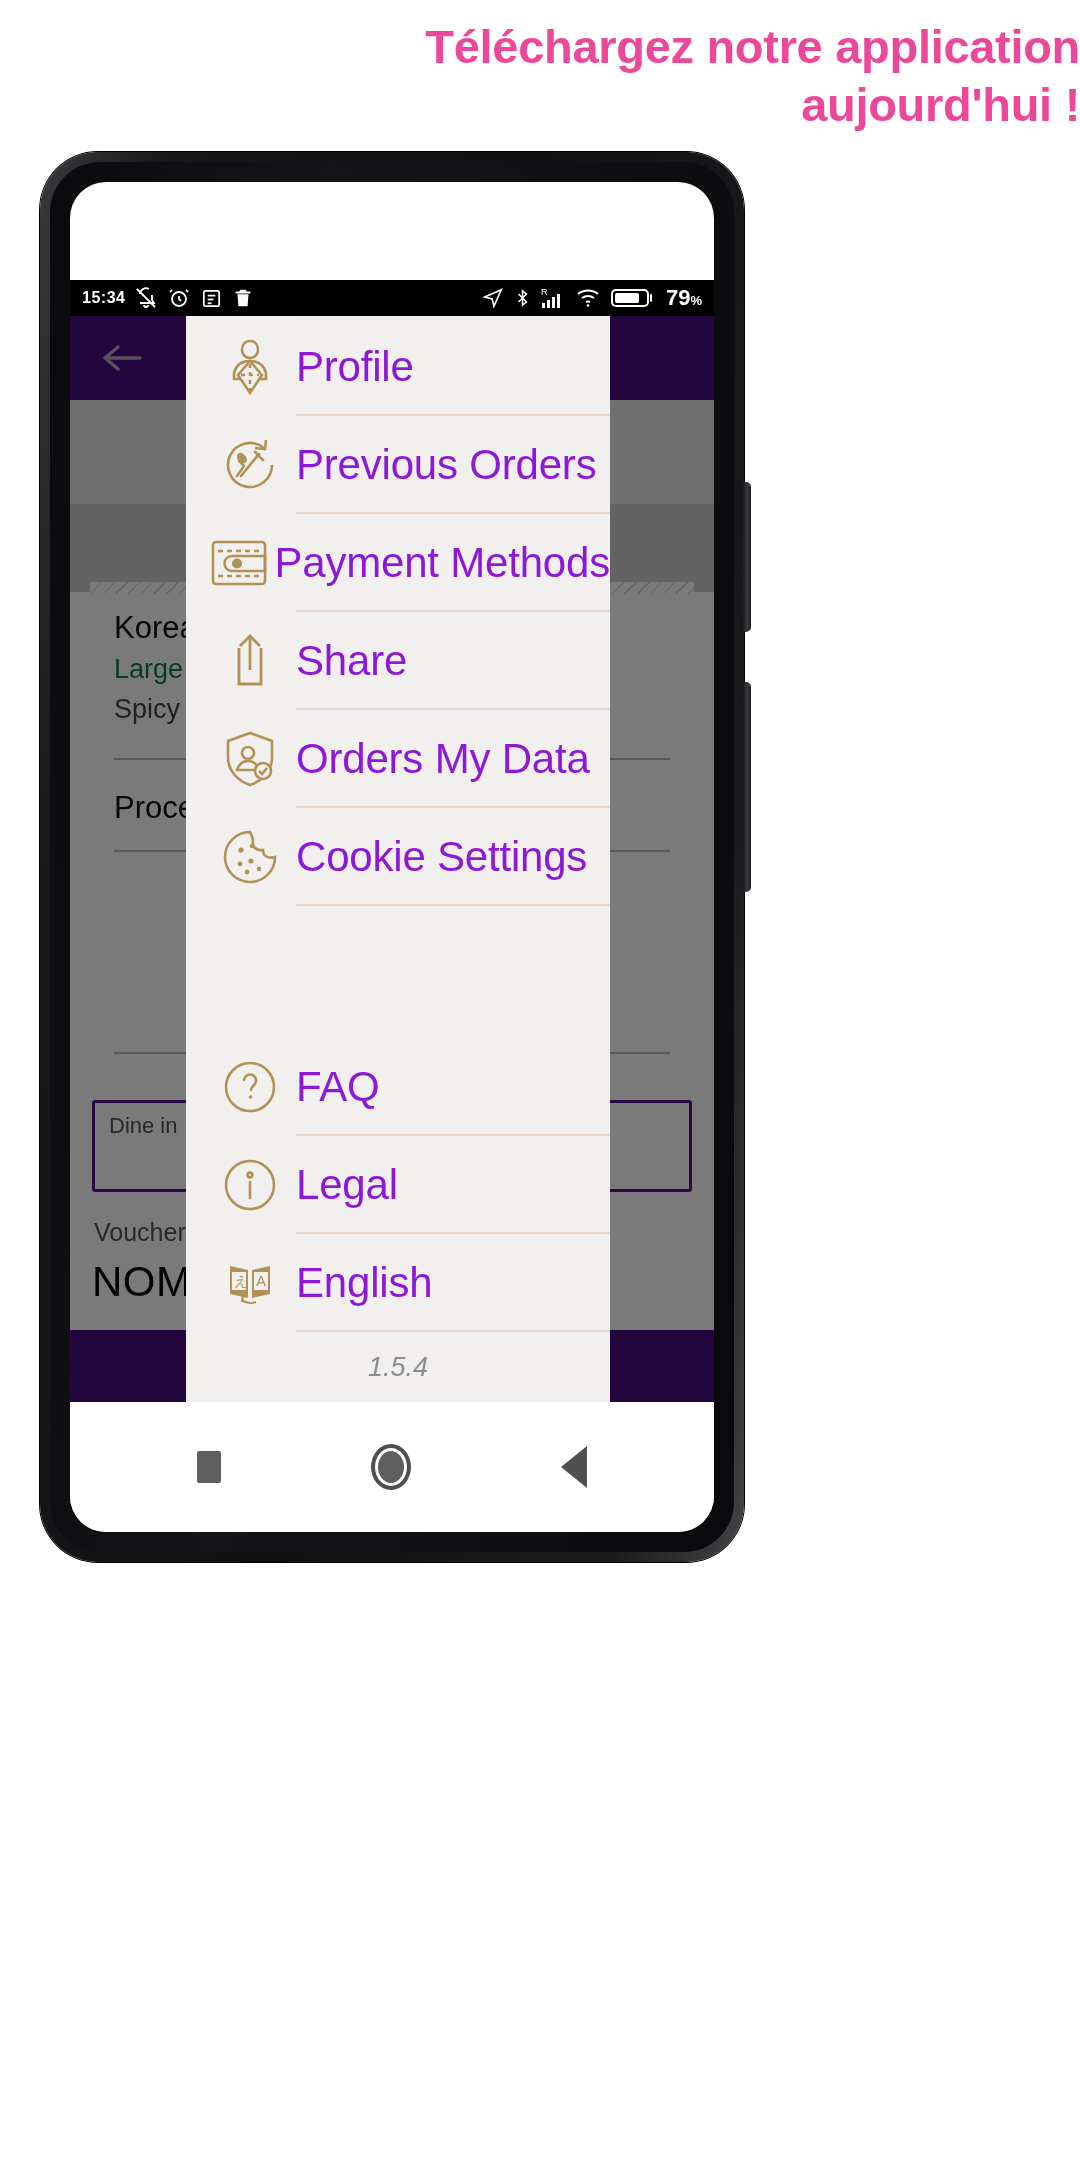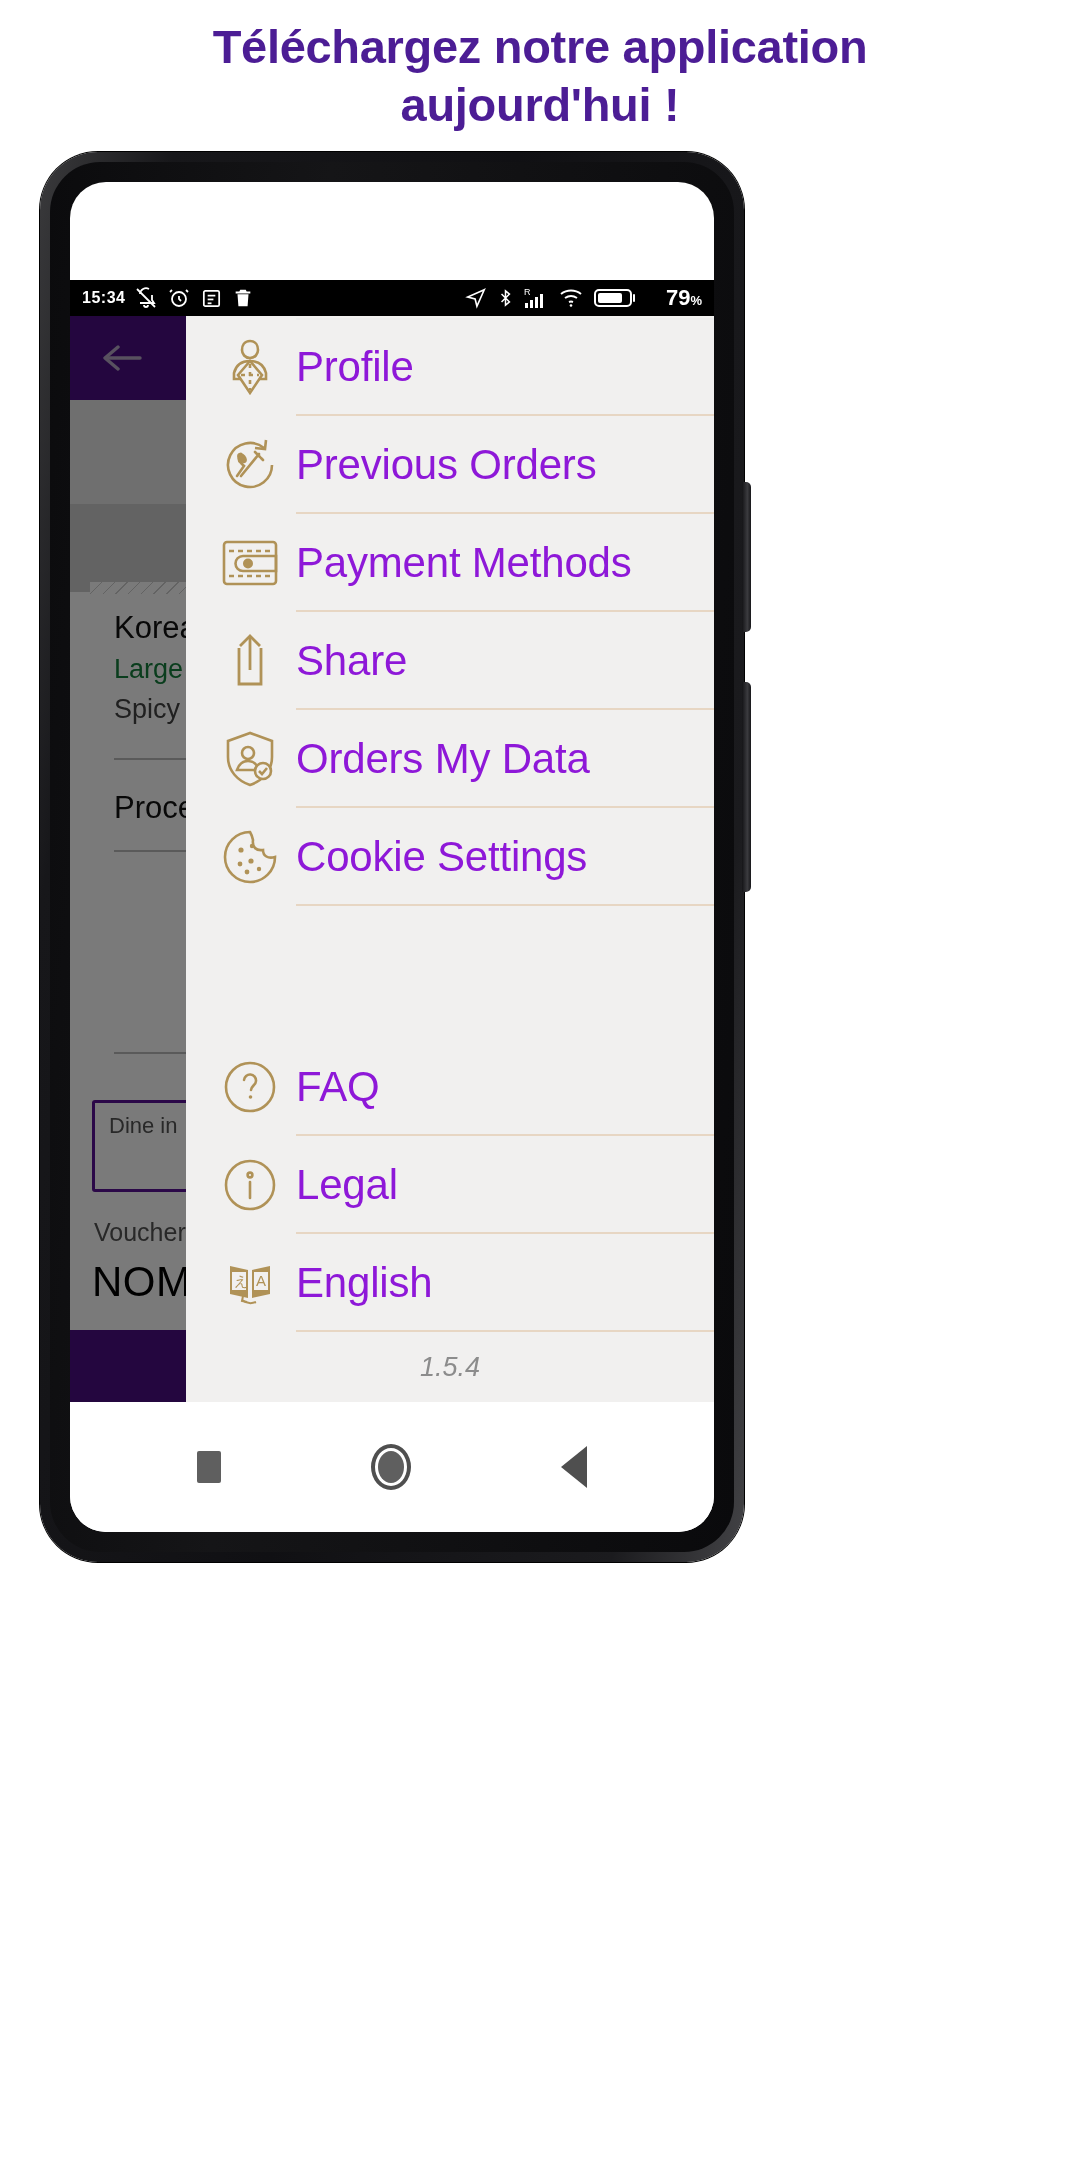--- a/index.html
+++ b/index.html
@@ -7,23 +7,23 @@
     width: 1080px; height: 2160px;
     background: #ffffff;
     font-family: "Liberation Sans", sans-serif;
     overflow: hidden;
   }
   #root { position: relative; width: 1080px; height: 2160px; background: #fff; }
 
   
   .promo {
     position: absolute; left: 0; top: 18px; width: 1080px;
-    text-align: center;
+    text-align: right;
     font-size: 47px; font-weight: bold; line-height: 1.23;
-    color: #4c1d95; letter-spacing: -0.3px;
+    color: #ec4899; letter-spacing: -0.3px;
   }
 
   
   .phone {
     position: absolute; left: 40px; top: 152px;
     width: 704px; height: 1410px;
     border-radius: 58px;
     background: linear-gradient(100deg,#3a3a3c 0%,#17171a 14%,#101013 50%,#1b1b1e 86%,#434346 100%);
     box-shadow: 0 0 0 1px #000;
   }
@@ -75,21 +75,21 @@
     background: #fff; overflow: hidden;
   }
   .statusbar {
     position: absolute; left: 0; top: 98px; width: 644px; height: 36px;
     background: #000; color: #fff;
     display: flex; align-items: center; justify-content: space-between;
     padding: 0 12px;
   }
   .sb-left, .sb-right { display: flex; align-items: center; gap: 9px; }
   .sb-time { font-size: 16px; font-weight: bold; letter-spacing: 0.5px; }
-  .sb-right .batt-pct { font-size: 22px; font-weight: bold; margin-left: 19px; }
+  .sb-right .batt-pct { font-size: 22px; font-weight: bold; margin-left: 2px; }
   .sb-right .batt-pct small { font-size: 13px; }
   .ico { display: block; }
 
   
   .appbg { position: absolute; left: 0; top: 134px; width: 644px; height: 1086px; background:#fff; }
   .appbar { position: absolute; left:0; top:0; width: 644px; height: 84px; background: #4b0e85; }
   .backarrow { position:absolute; left: 30px; top: 26px; opacity:.75; }
   .bg-body { position:absolute; left:0; top:84px; width:644px; bottom:0; background:#fff; }
 
   .hero { position:absolute; left:0; top:0; width:644px; height:104px; background:#e9e9e9;}
@@ -118,21 +118,21 @@
   .v-code{ position:absolute; left:22px; top:858px; font-size:42px; color:#000; letter-spacing:.5px;}
   .p-lbl { position:absolute; left:24px; top:930px; font-size:25px; color:#555;}
   .p-ico { position:absolute; left:24px; top:968px; }
   .p-val { position:absolute; left:90px; top:966px; font-size:37px; color:#111;}
   .bottombar { position:absolute; left:0; bottom:0; width:644px; height:72px; background:#4b0e85;}
 
   .scrim { position:absolute; left:0; top:134px; width:644px; height:1086px; background:rgba(0,0,0,0.52); }
 
   
   .drawer {
-    position:absolute; left:116px; top:134px; width:528px; height:1086px;
+    position:absolute; left:116px; top:134px; width:424px; height:1086px;
     background:#f1f0ef; display:flex; flex-direction:column;
   }
   .drawer-top { padding-top: 2px; }
   .menu-item {
     position:relative; display:flex; align-items:center;
     height: 98px; padding-left: 18px;
   }
   .menu-item .mi-icon { width: 92px; display:flex; justify-content:center; align-items:center; }
   .menu-item .mi-label {
     font-size: 42px; color: #8e18d8; letter-spacing: -0.2px;

